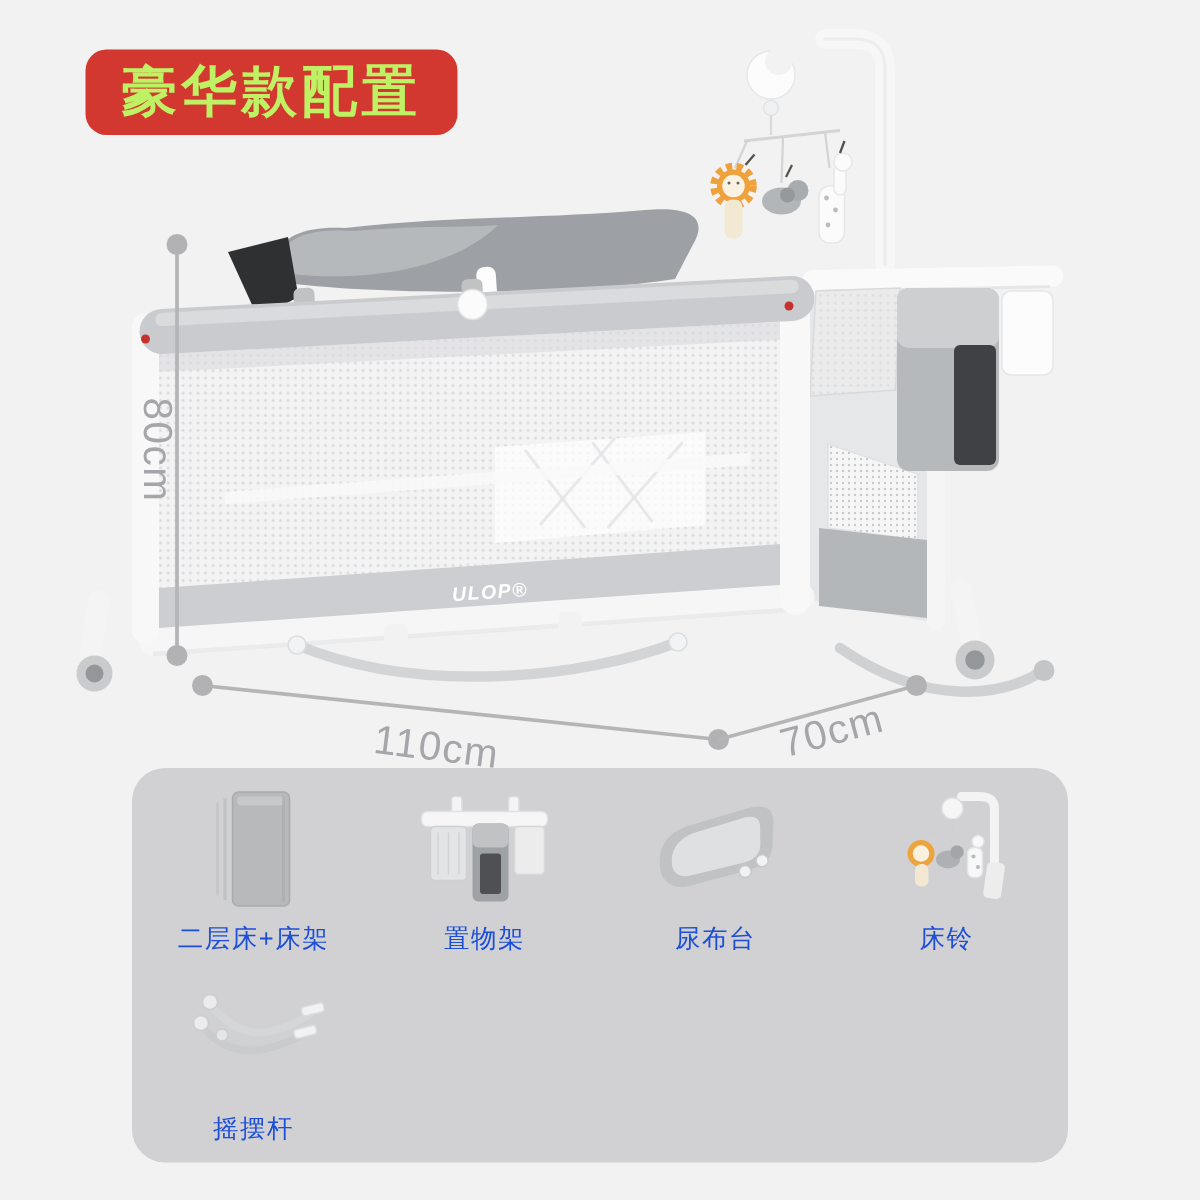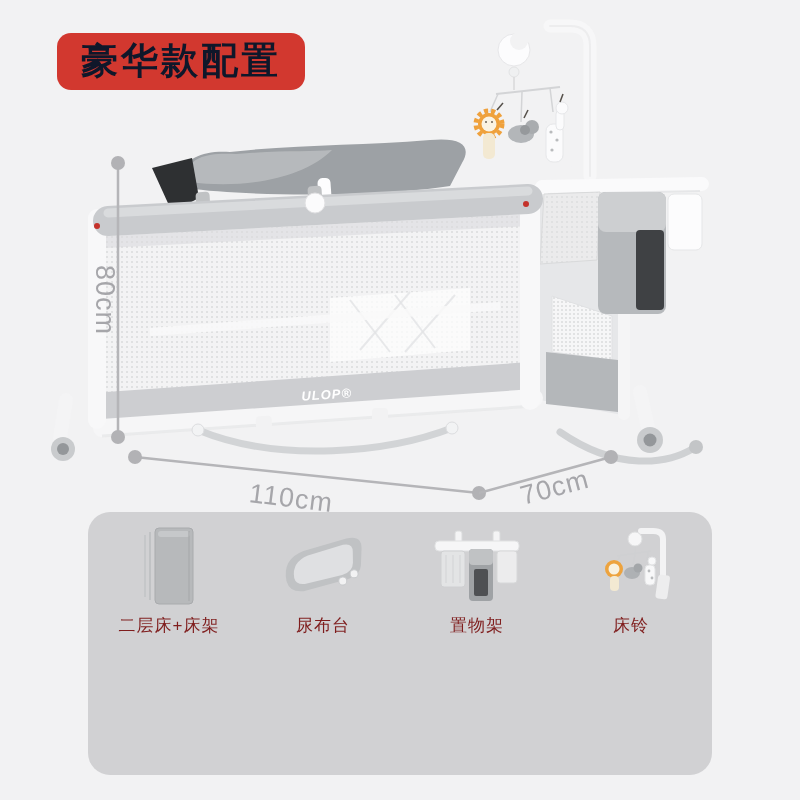--- a/index.html
+++ b/index.html
@@ -6,21 +6,21 @@
   body{
     width:800px;height:800px;overflow:hidden;
     background:#f2f2f3;
     font-family:"Liberation Sans","DejaVu Sans",sans-serif;
     position:relative;
   }
   .stage{position:absolute;inset:0;}
   
   .badge{
     position:absolute;left:57px;top:33px;
-    background:#d2382f;color:#0f172a;
+    background:#d2382f;color:#bef264;
     border-radius:14px;
     padding:8px 24px;
     font-size:37px;font-weight:bold;letter-spacing:3px;
     line-height:1.1;
   }
   
   .hero{position:absolute;left:0;top:0;width:800px;height:520px;}
   .dim-text{fill:#a6a6aa;font-size:27px;letter-spacing:1px;}
   .brand-text{fill:#ffffff;font-size:13px;font-weight:bold;font-style:italic;letter-spacing:1px;}
   
@@ -31,21 +31,21 @@
     grid-template-columns:repeat(4,1fr);
     grid-template-rows:1fr 1fr;
     padding:6px 4px 2px 4px;box-sizing:border-box;
   }
   .cell{
     display:flex;flex-direction:column;align-items:center;justify-content:flex-end;
     padding-bottom:9px;
   }
   .cell svg{display:block;margin-bottom:5px;}
   .cell .label{
-    font-size:17px;color:#7f1d1d;letter-spacing:1px;white-space:nowrap;
+    font-size:17px;color:#1d4ed8;letter-spacing:1px;white-space:nowrap;
   }
 </style>
 </head>
 <body>
 
 <div class="stage">
 
   <svg class="hero" viewBox="0 0 800 520" aria-hidden="true">
     <defs>
       <pattern id="mesh" width="5" height="5" patternUnits="userSpaceOnUse">
@@ -206,48 +206,48 @@
           <rect x="37" y="8" width="32" height="6" rx="3" fill="#c6c8ca"></rect>
           <line x1="68" y1="8" x2="68" y2="78" stroke="#a9abad" stroke-width="2" opacity="0.6"></line>
         </svg>
       </span>
       <div class="label">二层床+床架</div>
     </div>
 
     <div class="cell">
       <span>
         <svg width="96" height="86" viewBox="0 0 96 86">
-          <g transform="rotate(-6 48 42)">
-            <path d="M10,54 Q8,32 30,26 L74,18 Q90,16 88,30 L86,44 Q85,56 70,59 L26,66 Q12,66 10,54 Z" fill="#c0c2c4"></path>
-            <path d="M18,52 Q17,36 34,31 L70,24 Q80,23 79,32 L78,43 Q77,52 66,54 L28,59 Q19,59 18,52 Z" fill="#dfe0e2"></path>
-            <circle cx="66" cy="60" r="4" fill="#f2f2f3" stroke="#c7c9cb"></circle>
-            <circle cx="78" cy="54" r="4" fill="#f2f2f3" stroke="#c7c9cb"></circle>
-          </g>
-        </svg>
-      </span>
-      <div class="label">尿布台</div>
-    </div>
-
-    <div class="cell">
-      <span>
-        <svg width="96" height="86" viewBox="0 0 96 86">
           <rect x="26" y="8" width="7" height="13" rx="2" fill="#f4f4f5" stroke="#dadbdc"></rect>
           <rect x="64" y="8" width="7" height="13" rx="2" fill="#f4f4f5" stroke="#dadbdc"></rect>
           <rect x="6" y="18" width="84" height="10" rx="4" fill="#f6f6f7" stroke="#e0e1e2"></rect>
           <rect x="12" y="28" width="24" height="36" rx="3" fill="#e3e4e5" stroke="#cfd0d2"></rect>
           <line x1="17" y1="32" x2="17" y2="60" stroke="#d2d3d5"></line>
           <line x1="24" y1="32" x2="24" y2="60" stroke="#d2d3d5"></line>
           <line x1="31" y1="32" x2="31" y2="60" stroke="#d2d3d5"></line>
           <rect x="40" y="26" width="24" height="52" rx="4" fill="#9fa2a5"></rect>
           <rect x="40" y="26" width="24" height="16" rx="4" fill="#c0c2c4"></rect>
           <rect x="45" y="46" width="14" height="27" rx="2" fill="#4e5053"></rect>
           <rect x="68" y="28" width="20" height="32" rx="3" fill="#ececed" stroke="#d7d8d9"></rect>
         </svg>
       </span>
       <div class="label">置物架</div>
+    </div>
+
+    <div class="cell">
+      <span>
+        <svg width="96" height="86" viewBox="0 0 96 86">
+          <g transform="rotate(-6 48 42)">
+            <path d="M10,54 Q8,32 30,26 L74,18 Q90,16 88,30 L86,44 Q85,56 70,59 L26,66 Q12,66 10,54 Z" fill="#c0c2c4"></path>
+            <path d="M18,52 Q17,36 34,31 L70,24 Q80,23 79,32 L78,43 Q77,52 66,54 L28,59 Q19,59 18,52 Z" fill="#dfe0e2"></path>
+            <circle cx="66" cy="60" r="4" fill="#f2f2f3" stroke="#c7c9cb"></circle>
+            <circle cx="78" cy="54" r="4" fill="#f2f2f3" stroke="#c7c9cb"></circle>
+          </g>
+        </svg>
+      </span>
+      <div class="label">尿布台</div>
     </div>
 
     <div class="cell">
       <span>
         <svg width="96" height="86" viewBox="0 0 96 86">
           <path d="M80,56 L80,16 Q80,8 70,8 L58,8" stroke="#f3f3f4" stroke-width="6" fill="none" stroke-linecap="round"></path>
           <circle cx="52" cy="16" r="7" fill="#f6f6f7" stroke="#dfe0e1"></circle>
           <line x1="52" y1="23" x2="52" y2="30" stroke="#cfd0d2"></line>
           <line x1="34" y1="33" x2="68" y2="28" stroke="#cfd0d2"></line>
           <line x1="37" y1="33" x2="33" y2="40" stroke="#cfd0d2"></line>
@@ -262,17 +262,31 @@
           <circle cx="69" cy="38" r="4" fill="#f8f8f9" stroke="#e2e3e4"></circle>
           <circle cx="66" cy="48" r="1.4" fill="#b9bbbd"></circle>
           <circle cx="69" cy="55" r="1.4" fill="#b9bbbd"></circle>
           <rect x="74" y="52" width="12" height="24" rx="3" fill="#ededee" transform="rotate(8 80 62)"></rect>
         </svg>
       </span>
       <div class="label">床铃</div>
     </div>
 
 
+    <div class="cell">
+      <span>
+        <svg width="96" height="86" viewBox="0 0 96 86">
+          <path d="M12,32 Q36,64 80,40" stroke="#c9cbcd" stroke-width="5" fill="none" stroke-linecap="round"></path>
+          <path d="M18,18 Q44,54 86,26" stroke="#d4d6d8" stroke-width="5" fill="none" stroke-linecap="round"></path>
+          <rect x="75" y="35" width="15" height="6" rx="2" fill="#f1f2f3" stroke="#dcdddf" transform="rotate(-14 82 38)"></rect>
+          <rect x="80" y="20" width="15" height="6" rx="2" fill="#f1f2f3" stroke="#dcdddf" transform="rotate(-14 87 23)"></rect>
+          <circle cx="13" cy="32" r="5" fill="#ececee" stroke="#cbcdcf"></circle>
+          <circle cx="19" cy="18" r="5" fill="#ececee" stroke="#cbcdcf"></circle>
+          <circle cx="27" cy="40" r="4" fill="#e4e5e7" stroke="#cbcdcf"></circle>
+        </svg>
+      </span>
+      <div class="label">摇摆杆</div>
+    </div>
 
 
 
   </div>
 </div>
 
 </body></html>

